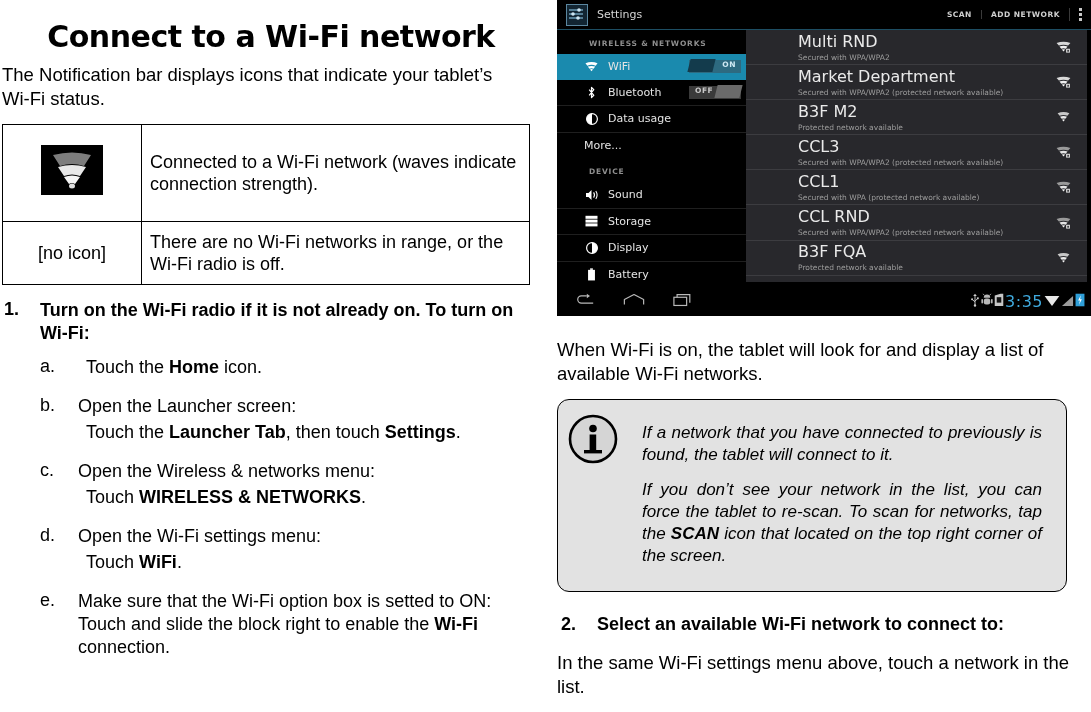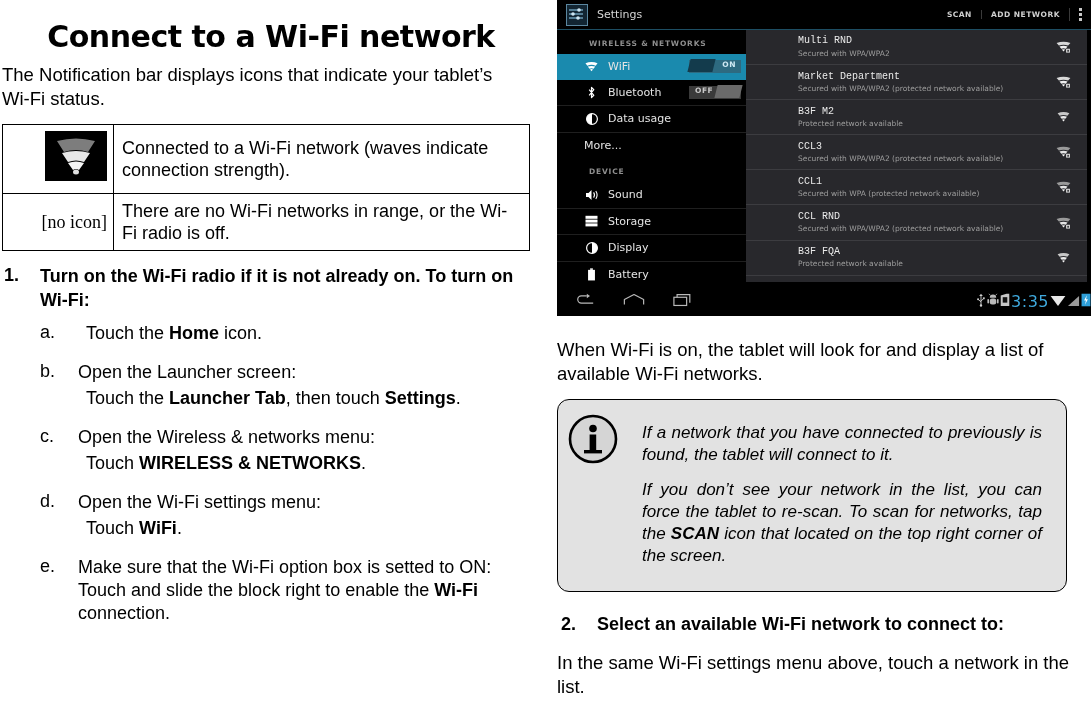--- a/index.html
+++ b/index.html
@@ -53,23 +53,22 @@
   }
   .icon-table td {
     border: 1.6px solid #000;
     vertical-align: middle;
     padding: 6px 8px;
     font-size: 18px;
     line-height: 1.24;
   }
   .icon-table td.cell-icon {
     width: 98px;
-    text-align: right;
-    padding: 6px;
-    font-family: Liberation Serif, serif;
+    text-align: center;
+    padding: 20px;
   }
   .wifi-swatch {
     width: 62px;
     height: 50px;
     background: #000;
     display: inline-block;
     position: relative;
   }
   .wifi-swatch svg { position: absolute; left: 9px; top: 6px; }
   .noicon-text { font-size: 18px; }
@@ -287,23 +286,22 @@
     border-bottom: 1px solid #3c3c40;
     display: flex;
     align-items: center;
     padding-left: 52px;
     padding-right: 14px;
     box-sizing: border-box;
   }
   .tb-nettext { flex: 1; }
   .tb-netname {
     color: #eaeaea;
-    font-size: 10px;
+    font-size: 16px;
     line-height: 1.25;
-    font-family: Liberation Mono, monospace;
   }
   .tb-netsub {
     color: #9d9d9d;
     font-size: 7.5px;
     line-height: 1.3;
     margin-top: 1px;
   }
   .tb-netsignal {
     flex: none;
     width: 20px;
@@ -320,20 +318,21 @@
     background: #000;
     display: flex;
     align-items: center;
   }
   .tb-navbtns { display: flex; align-items: center; padding-left: 18px; gap: 28px; }
   .tb-sysright {
     margin-left: auto;
     display: flex;
     align-items: center;
     gap: 1px;
+    padding-right: 6px;
   }
   .tb-clock {
     color: #3fa9dd;
     font-size: 16px;
     letter-spacing: 0.5px;
     font-family: "DejaVu Sans", sans-serif;
   }
 
   
   .right-para {

